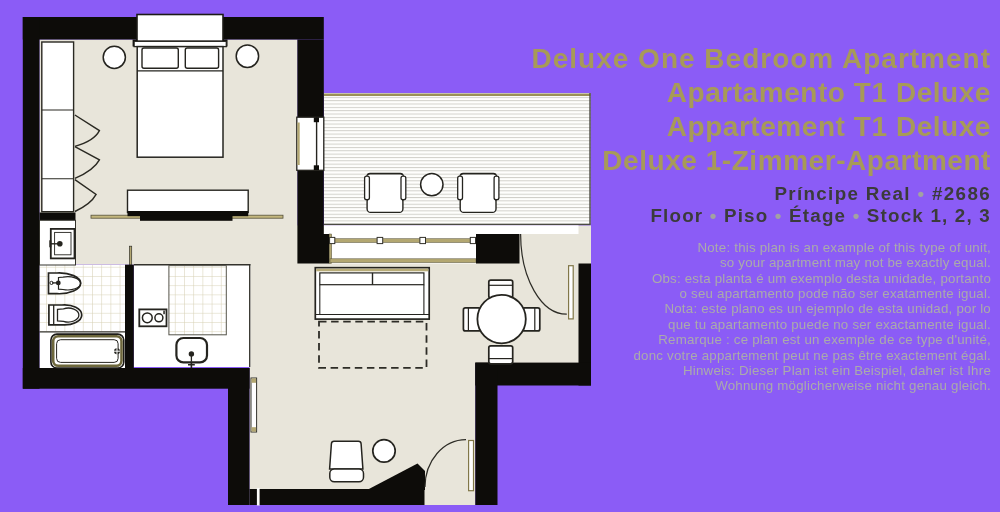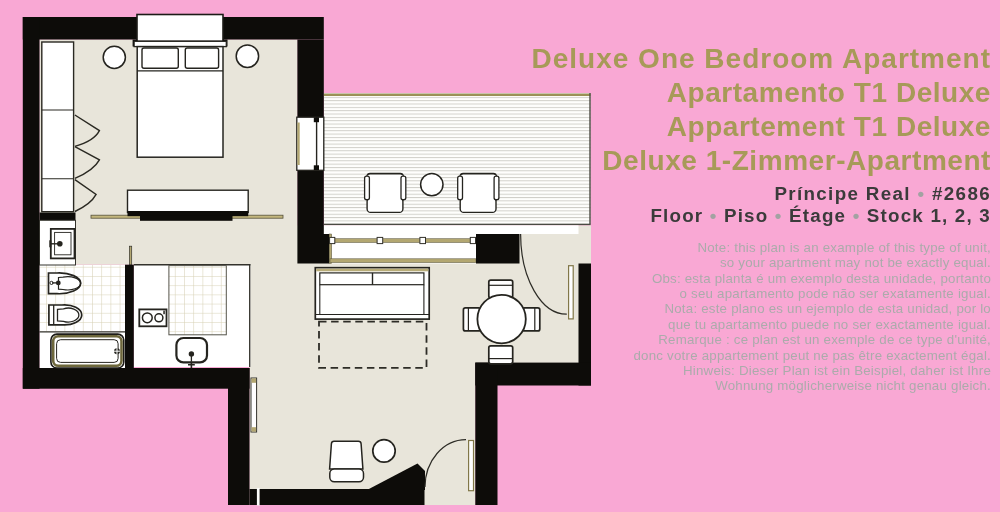--- a/index.html
+++ b/index.html
@@ -1,16 +1,16 @@
 <!DOCTYPE html>
 <html><head>
 <meta charset="utf-8">
 <style>
   html,body{margin:0;padding:0;background:#ffffff;}
-  #page{position:relative;width:1000px;height:512px;background:#f9a8d4;overflow:hidden;
+  #page{position:relative;width:1000px;height:512px;background:#8b5cf6;overflow:hidden;
         font-family:"Liberation Sans", sans-serif;}
   svg{position:absolute;left:0;top:0;}
 </style>
 </head>
 <body>
 <div id="page">
 <svg width="1000" height="512" viewBox="0 0 1000 512">
 <defs>
   <pattern id="tile" width="9.2" height="9.2" patternUnits="userSpaceOnUse">
     <rect width="9.2" height="9.2" fill="#ffffff"></rect>

